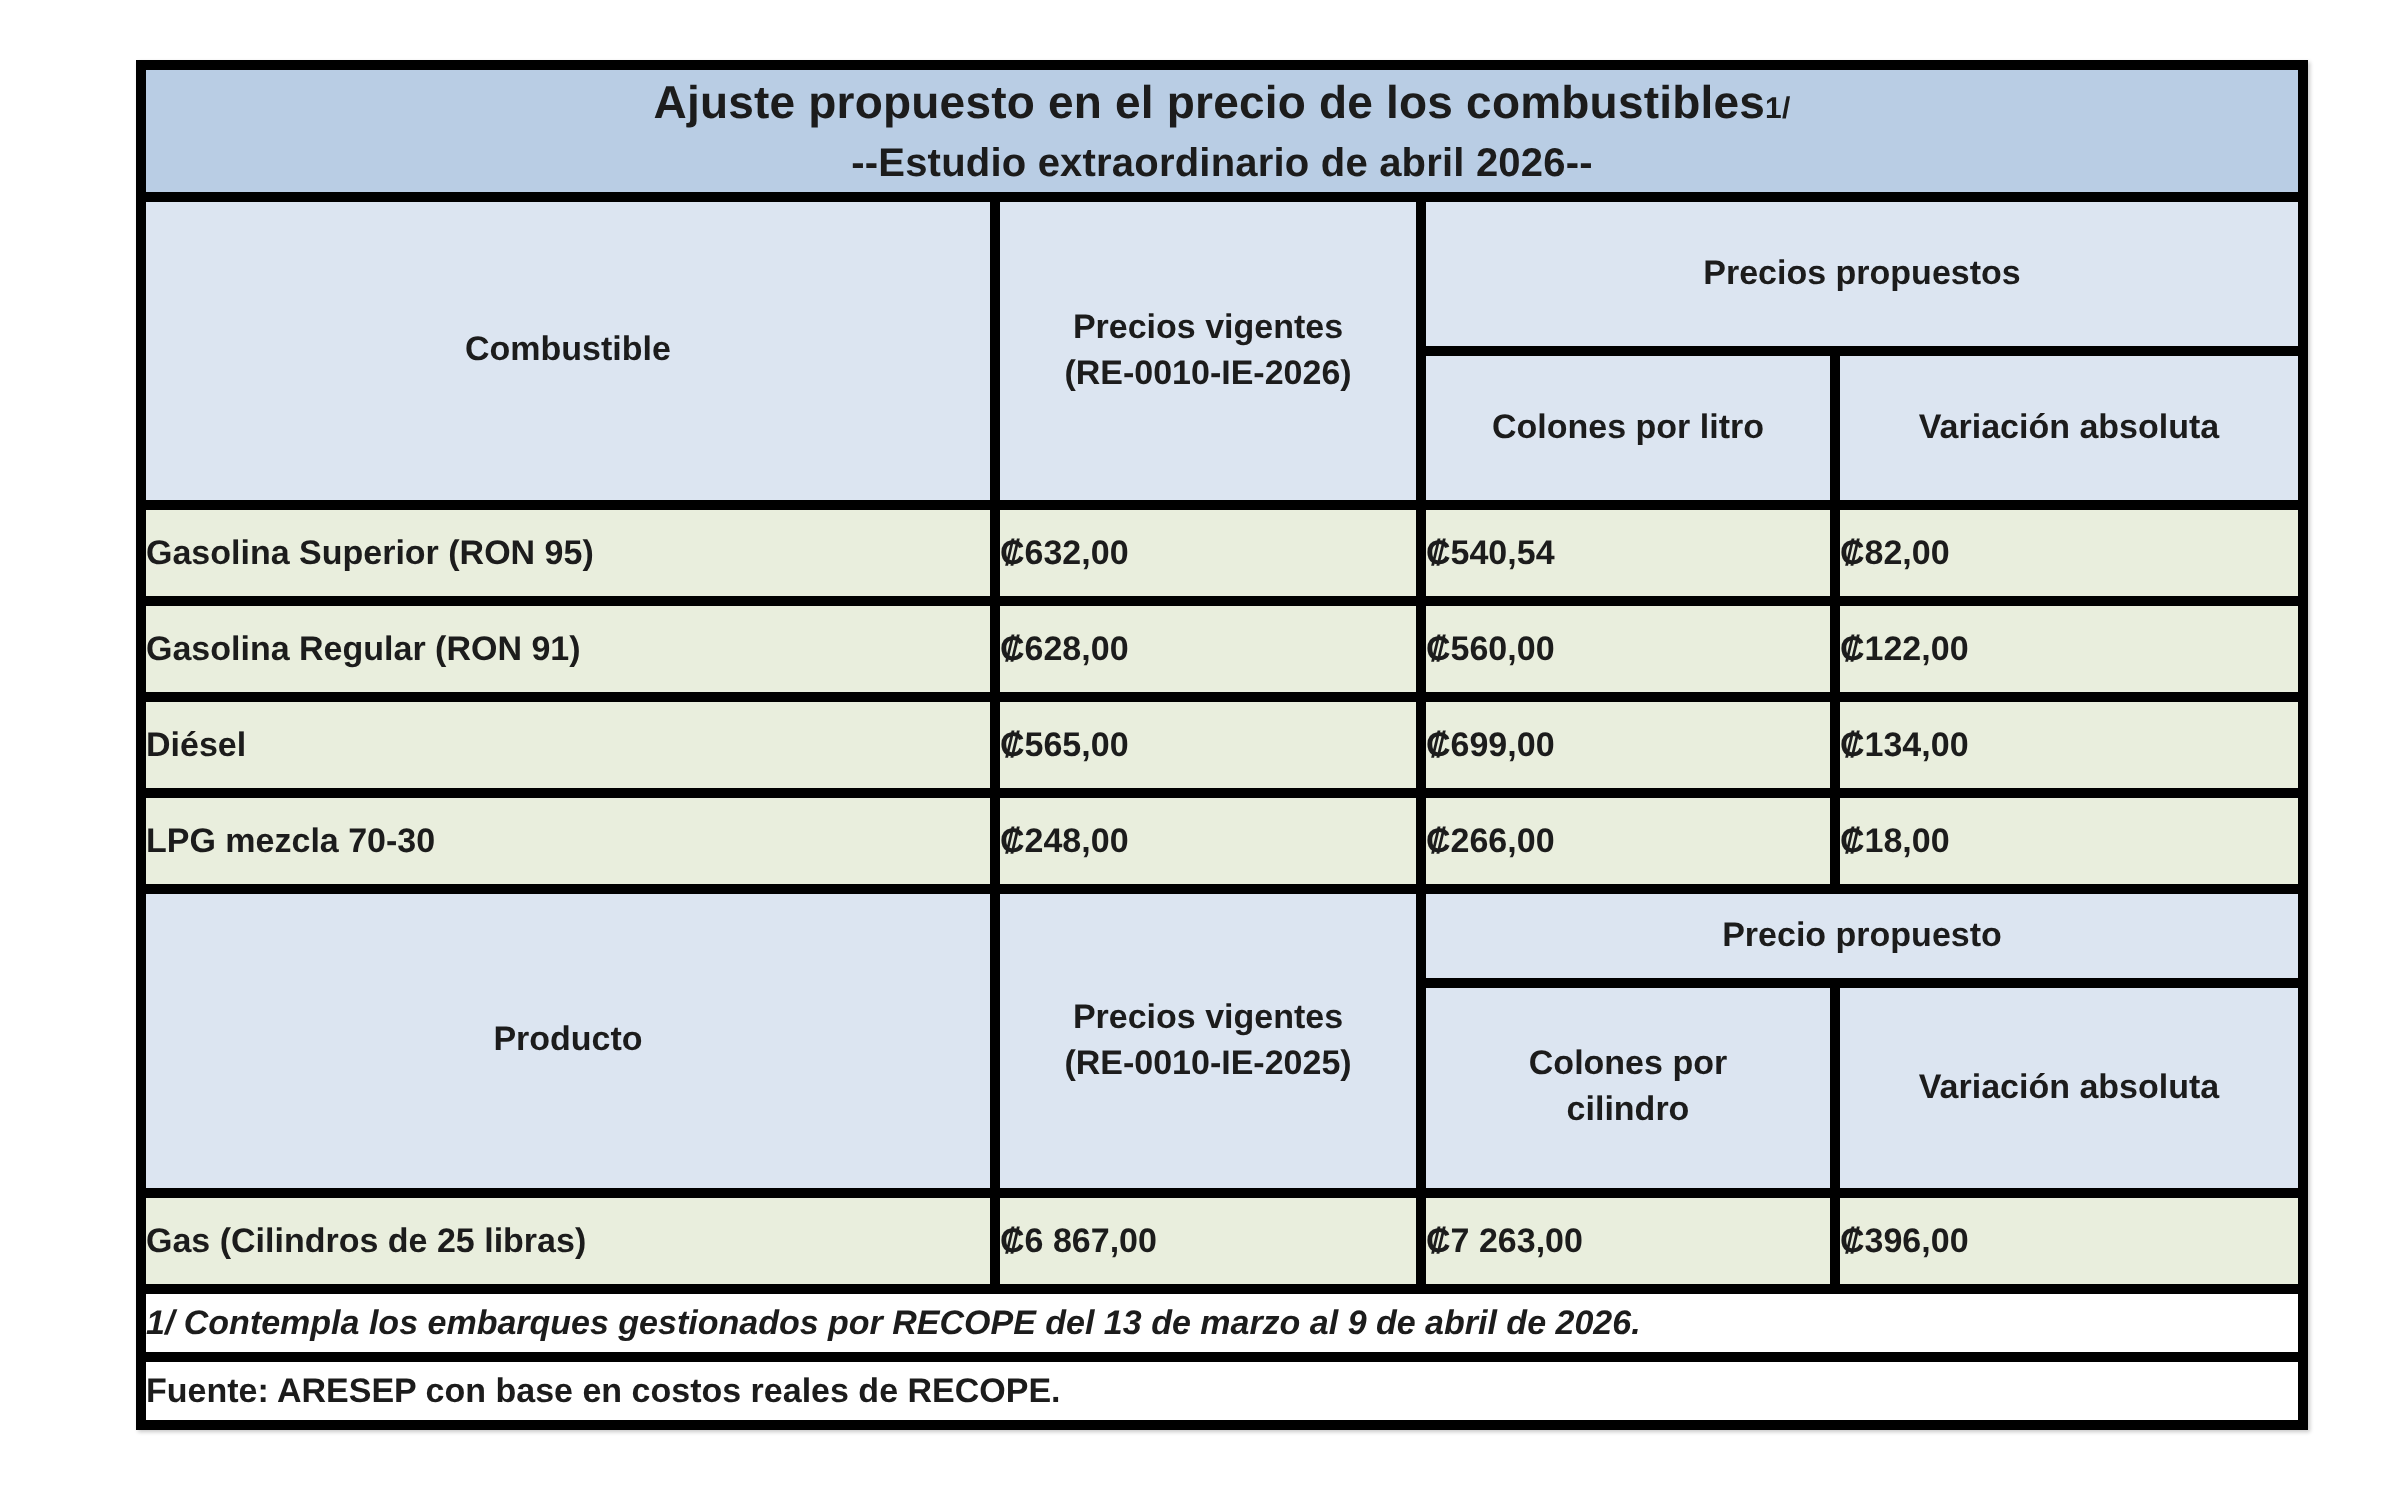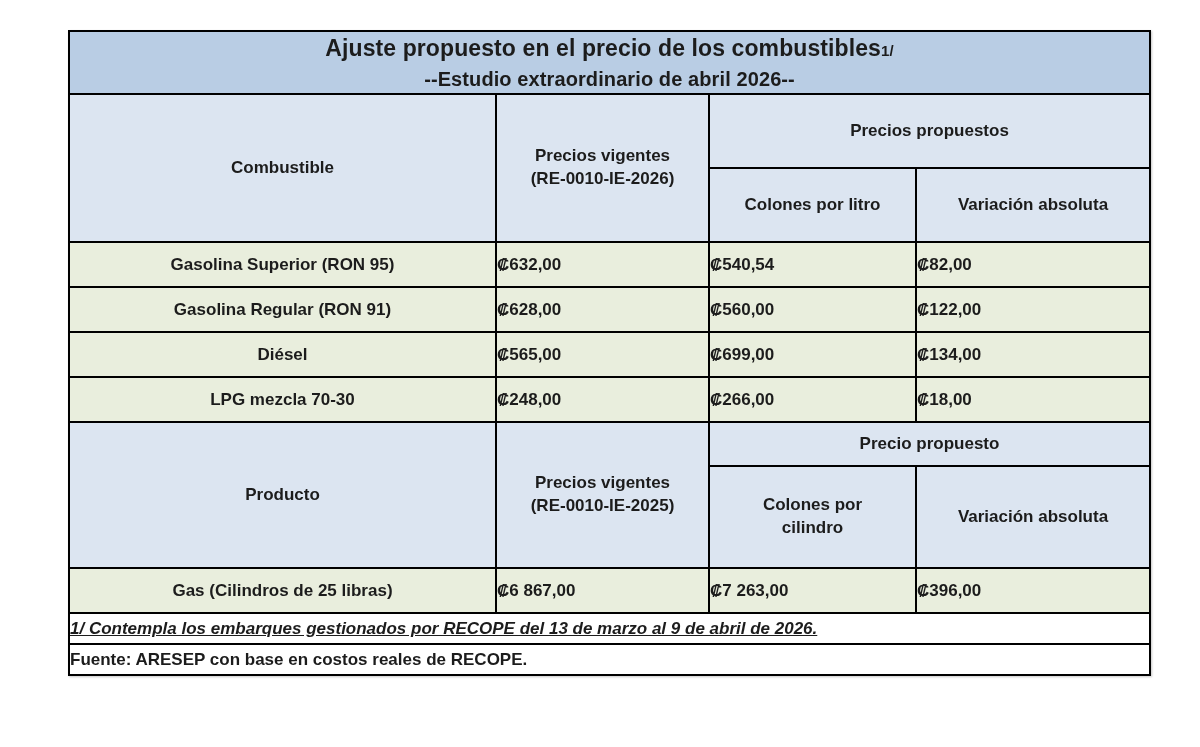--- a/index.html
+++ b/index.html
@@ -32,21 +32,21 @@
 
   table.price-table {
     width: 1081px;
     border-collapse: collapse;
     table-layout: fixed;
     box-shadow: 1px 1px 2px rgba(0,0,0,0.22);
   }
 
   table.price-table td,
   table.price-table th {
-    border: 2px solid #000000;
+    border: 5px solid #000000;
     padding: 0;
     vertical-align: middle;
     font-weight: bold;
     font-size: 17px;
     color: #1c1c1c;
   }
 
   
   .col-name   { width: 427px; }
   .col-cur    { width: 213px; }
@@ -96,41 +96,40 @@
   .hdr .l2 { display: block; }
 
   
   .data-row td {
     background: #e9eedd;
     height: 43px;
     font-size: 17.5px;
     font-weight: bold;
   }
   .cell-name {
-    text-align: center;
+    text-align: left;
     padding-left: 9px;
   }
   .cell-num {
     padding-right: 9px;
     white-space: nowrap;
   }
 
   
   .foot td {
     background: #ffffff;
     height: 29px;
     text-align: left;
     padding-left: 9px;
     font-weight: normal;
     color: #353535;
   }
   .foot-note td {
     font-style: italic;
     font-size: 15.5px;
-    text-decoration: underline;
   }
   .foot-source td {
     font-style: normal;
     font-size: 17px;
     color: #2b2b2b;
   }
 </style>
 </head>
 <body>
 

